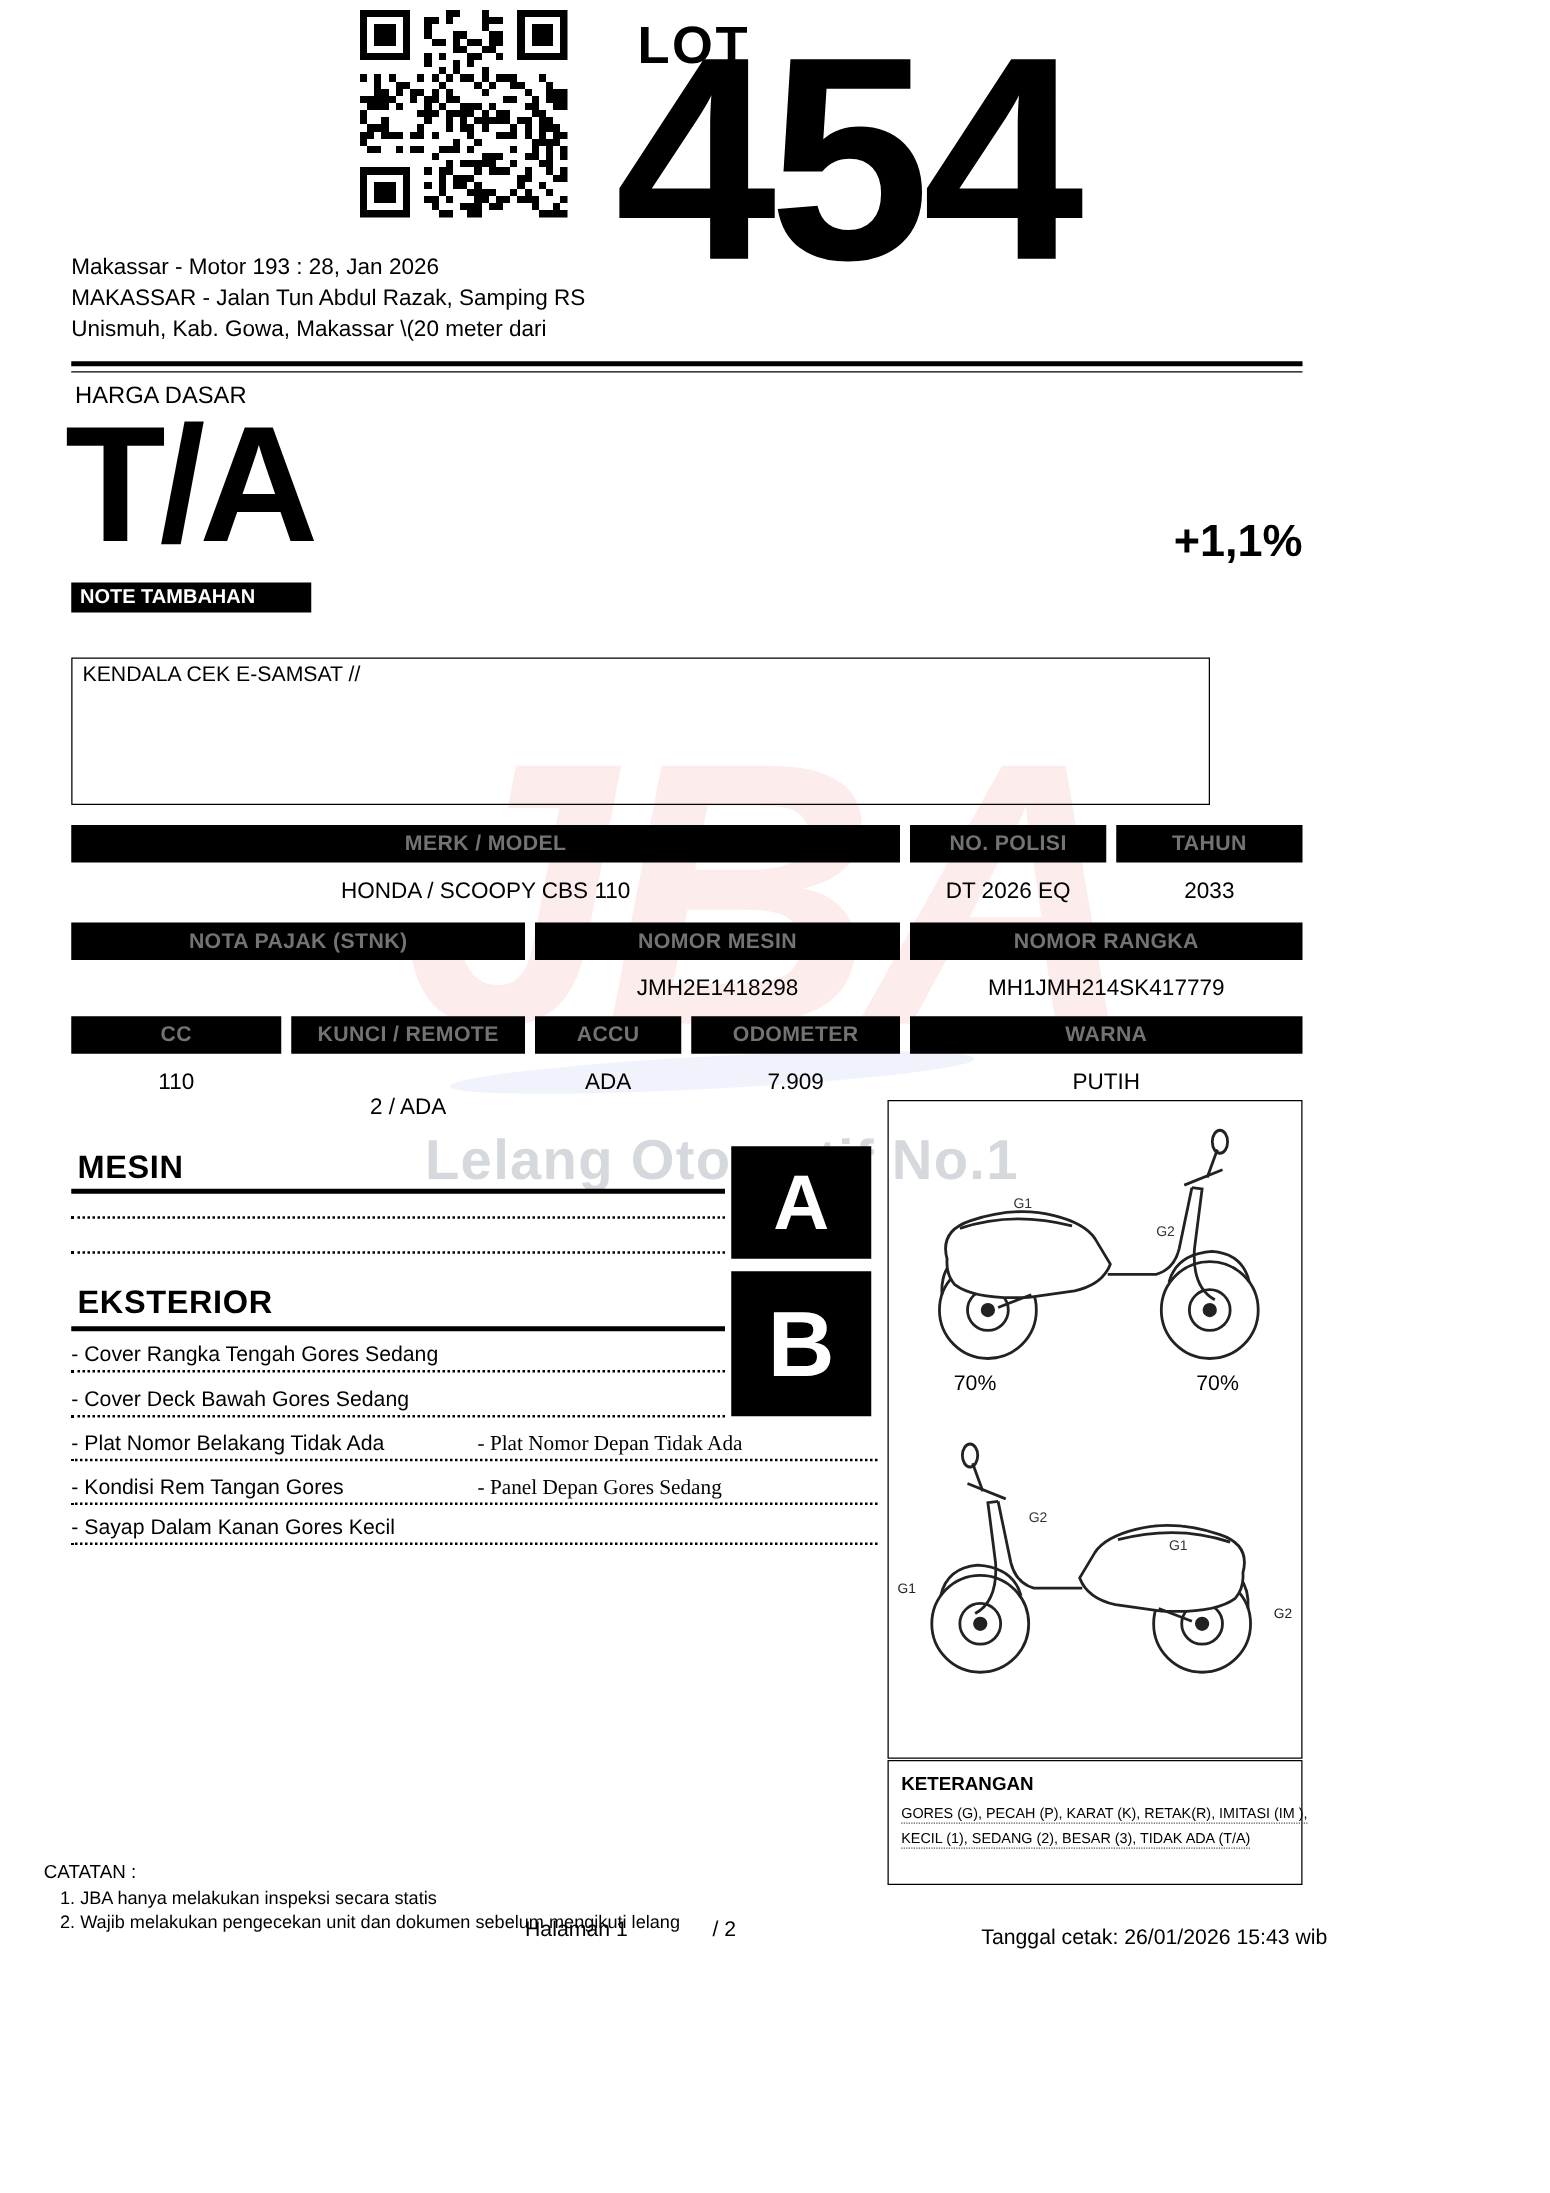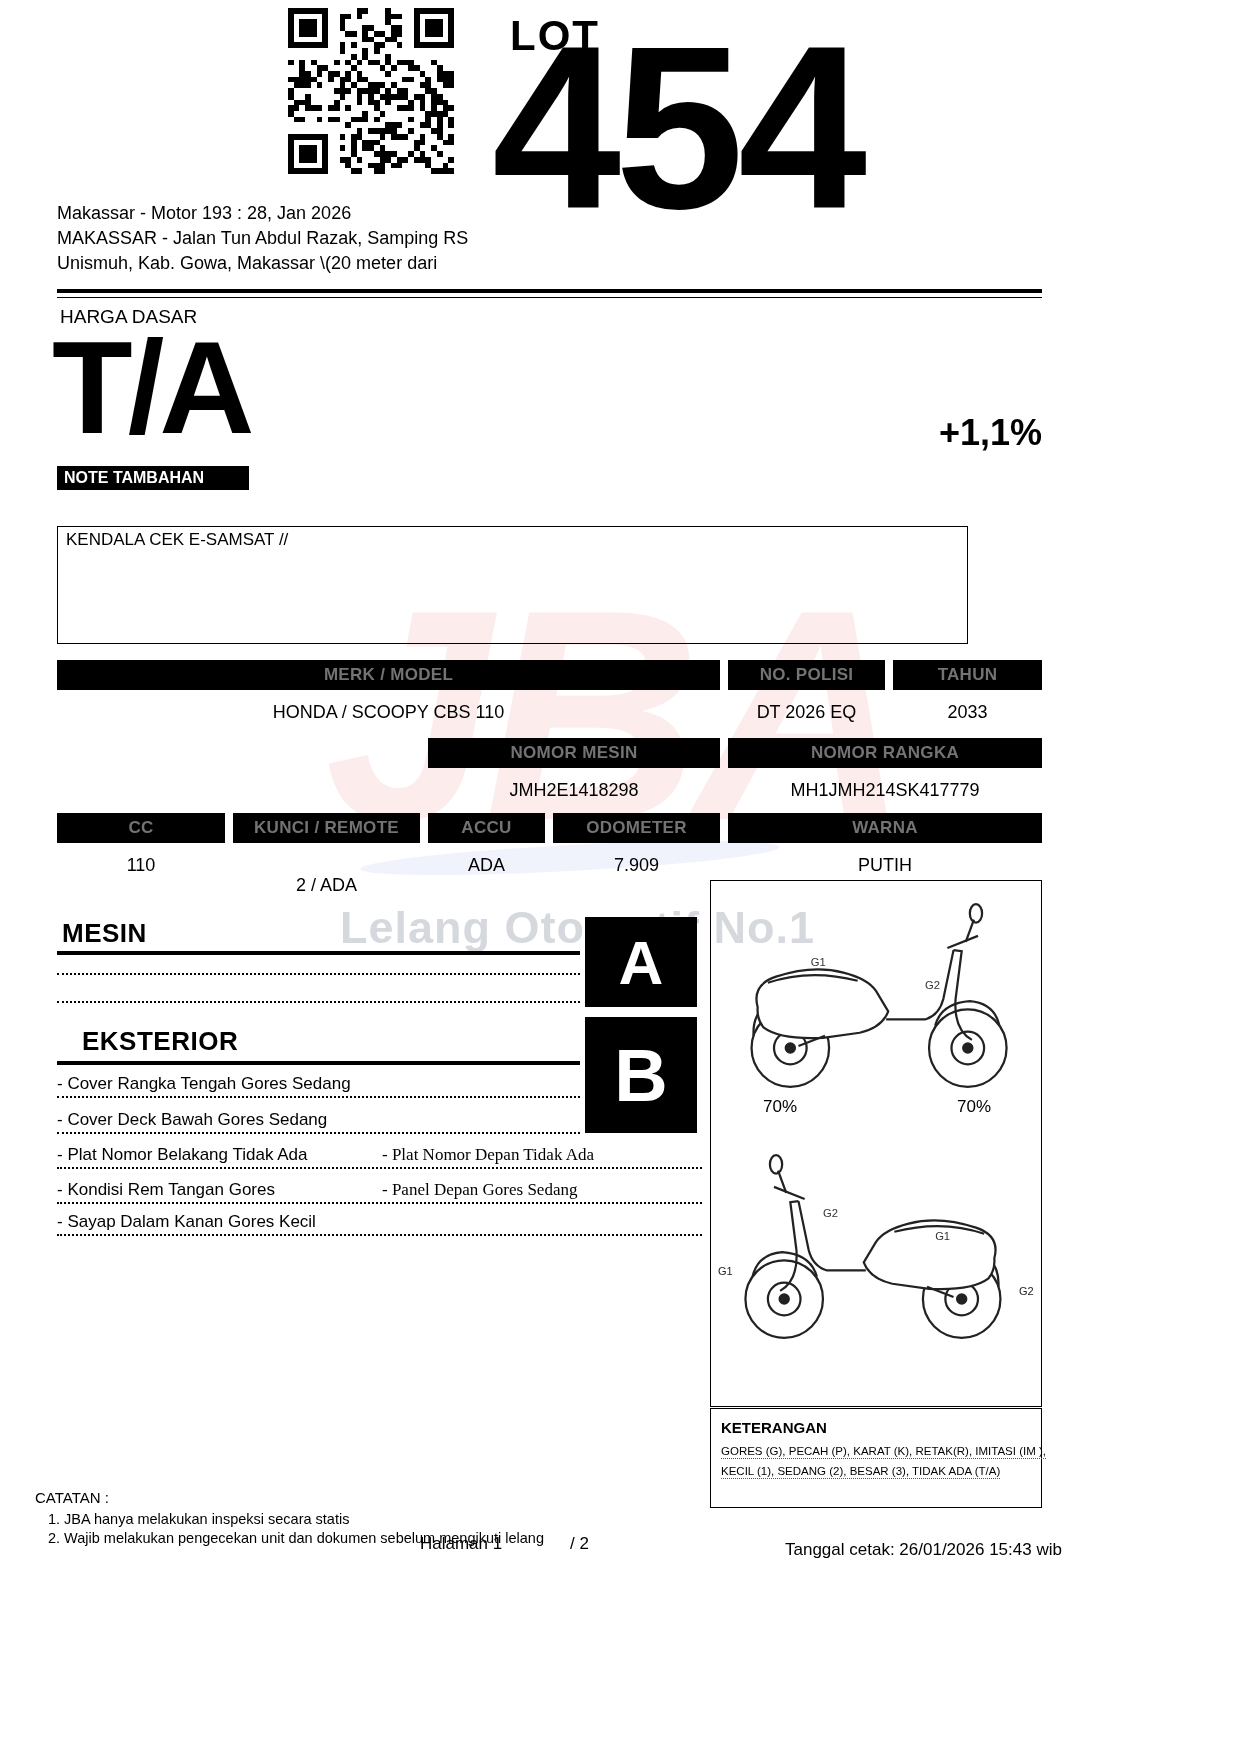--- a/index.html
+++ b/index.html
@@ -348,20 +348,21 @@
   <div class="abs note-bar">NOTE TAMBAHAN</div>
   <div class="abs note-box">KENDALA CEK E-SAMSAT //</div>
 
   <div class="abs hdr" style="left:57px;top:660px;width:663px;">MERK / MODEL</div>
   <div class="abs hdr" style="left:728px;top:660px;width:157px;">NO. POLISI</div>
   <div class="abs hdr" style="left:893px;top:660px;width:149px;">TAHUN</div>
   <div class="abs val" style="left:57px;top:694px;width:663px;">HONDA / SCOOPY CBS 110</div>
   <div class="abs val" style="left:728px;top:694px;width:157px;">DT 2026 EQ</div>
   <div class="abs val" style="left:893px;top:694px;width:149px;">2033</div>
 
+  <div class="abs hdr" style="left:57px;top:738px;width:363px;">NOTA PAJAK (STNK)</div>
   <div class="abs hdr" style="left:428px;top:738px;width:292px;">NOMOR MESIN</div>
   <div class="abs hdr" style="left:728px;top:738px;width:314px;">NOMOR RANGKA</div>
   <div class="abs val" style="left:428px;top:772px;width:292px;">JMH2E1418298</div>
   <div class="abs val" style="left:728px;top:772px;width:314px;">MH1JMH214SK417779</div>
 
   <div class="abs hdr" style="left:57px;top:813px;width:168px;">CC</div>
   <div class="abs hdr" style="left:233px;top:813px;width:187px;">KUNCI / REMOTE</div>
   <div class="abs hdr" style="left:428px;top:813px;width:117px;">ACCU</div>
   <div class="abs hdr" style="left:553px;top:813px;width:167px;">ODOMETER</div>
   <div class="abs hdr" style="left:728px;top:813px;width:314px;">WARNA</div>
@@ -370,21 +371,21 @@
   <div class="abs val" style="left:428px;top:847px;width:117px;">ADA</div>
   <div class="abs val" style="left:553px;top:847px;width:167px;">7.909</div>
   <div class="abs val" style="left:728px;top:847px;width:314px;">PUTIH</div>
 
   <div class="abs sec-title" style="left:62px;top:918px;">MESIN</div>
   <div class="abs thickline" style="left:57px;top:951px;width:523px;"></div>
   <div class="abs dotline" style="left:57px;top:973px;width:523px;"></div>
   <div class="abs dotline" style="left:57px;top:1001px;width:523px;"></div>
   <div class="abs grade-box" style="left:585px;top:917px;width:112px;height:90px;font-size:62px;">A</div>
 
-  <div class="abs sec-title" style="left:62px;top:1026px;margin-left:20px;">EKSTERIOR</div>
+  <div class="abs sec-title" style="left:62px;top:1026px;">EKSTERIOR</div>
   <div class="abs thickline" style="left:57px;top:1061px;width:523px;"></div>
   <div class="abs grade-box" style="left:585px;top:1017px;width:112px;height:116px;font-size:74px;">B</div>
 
   <div class="abs ext-row" style="left:57px;top:1110px;width:523px;">
     <span>- Cover Deck Bawah Gores Sedang</span>
   </div>
   <div class="abs ext-row" style="left:57px;top:1074px;width:523px;">
     <span>- Cover Rangka Tengah Gores Sedang</span>
   </div>
   <div class="abs ext-row" style="left:57px;top:1145px;width:645px;">

